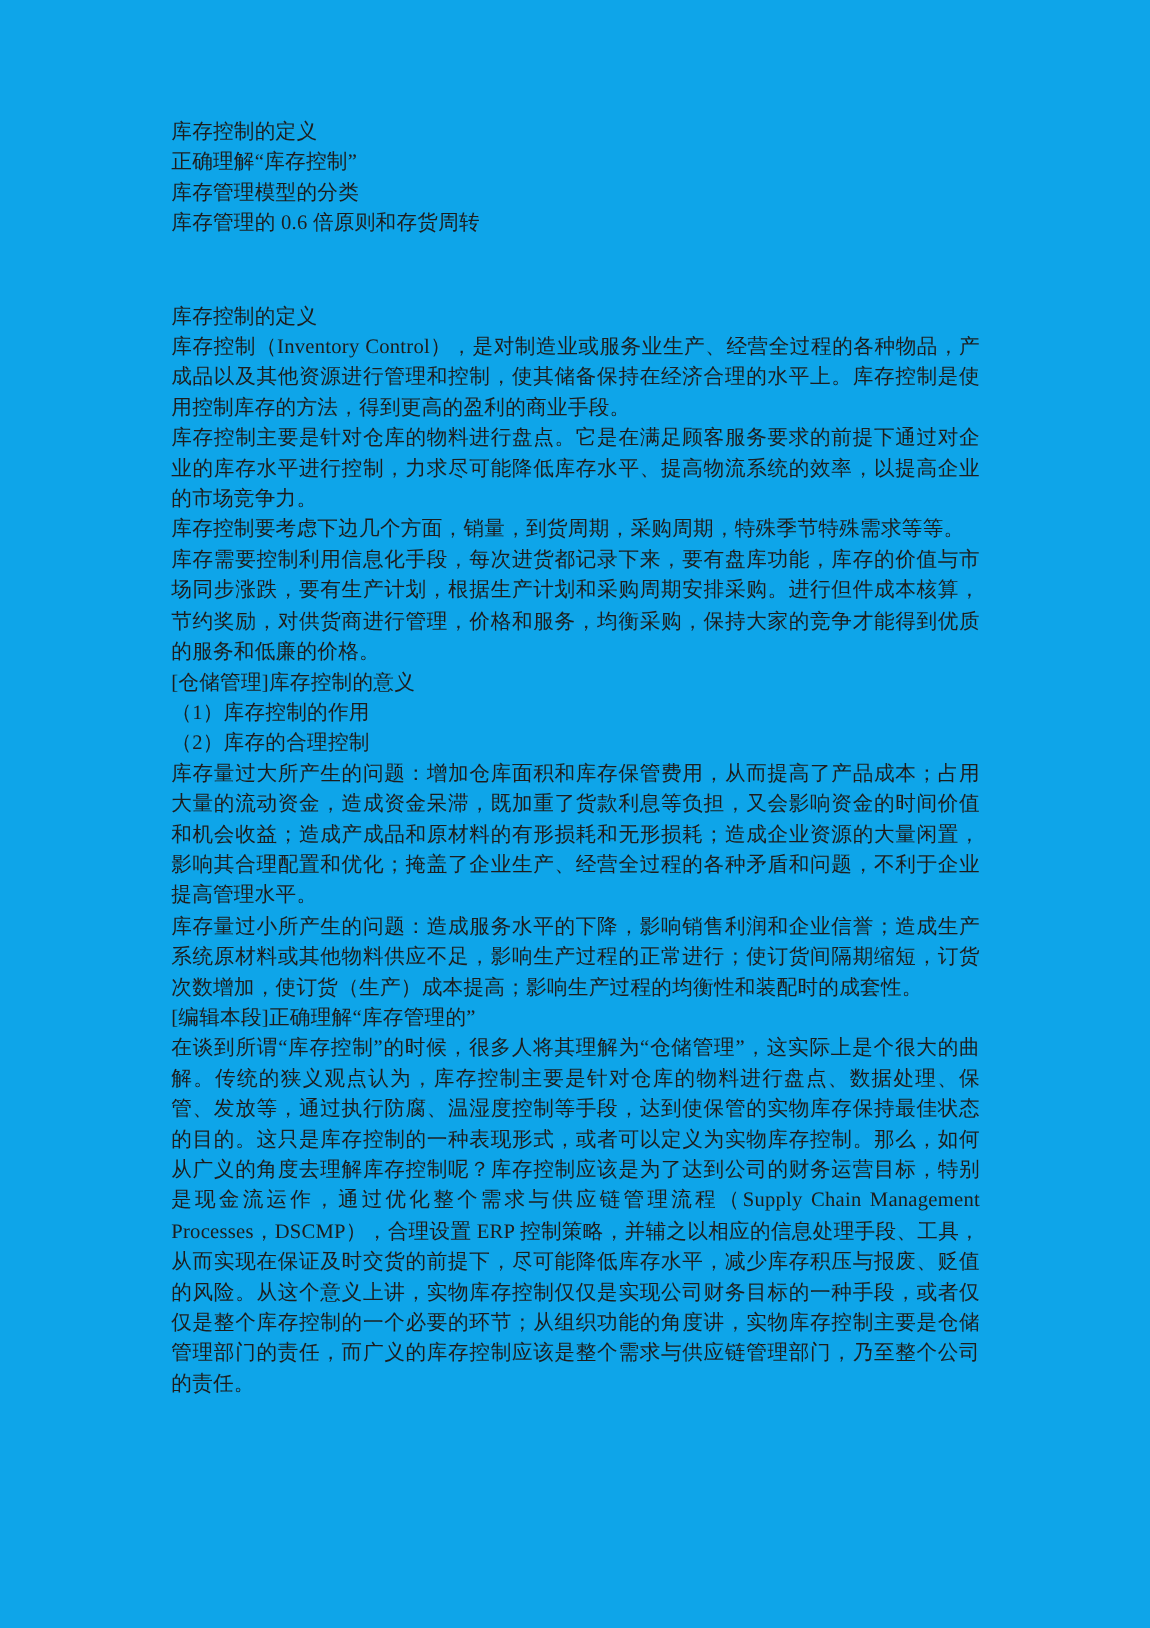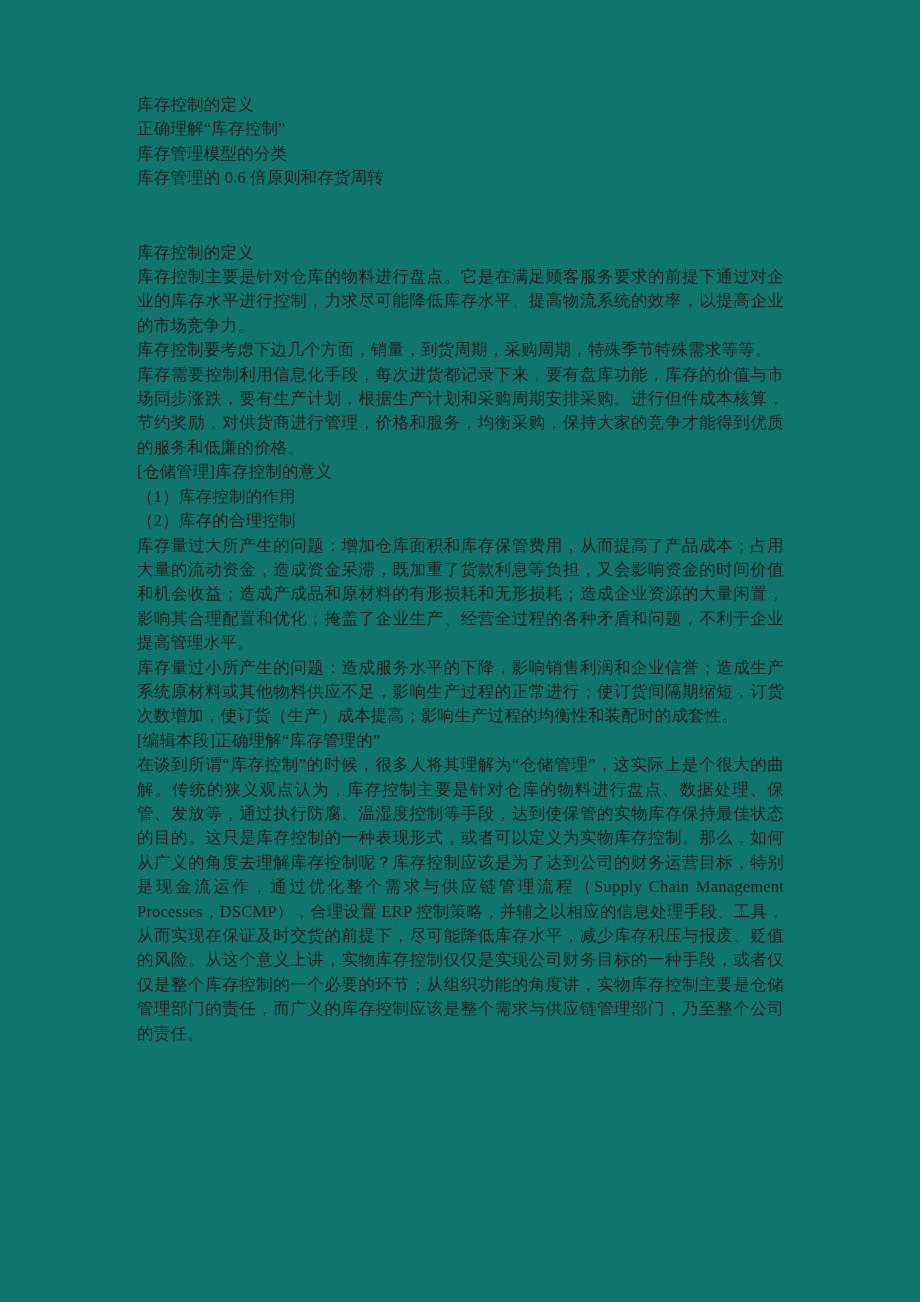--- a/index.html
+++ b/index.html
@@ -12,21 +12,21 @@
     height: 1302px;
     position: relative;
     overflow: hidden;
     font-family: "Liberation Serif", "DejaVu Serif", serif;
   }
   .page {
     position: absolute;
     left: 0; top: 0;
     width: 920px;
     height: 1302px;
-    background: #0f766e;
+    background: #0ea5e9;
   }
   .content {
     position: absolute;
     left: 137px;
     top: 93px;
     width: 647px;
     color: #1d1d1d;
     font-size: 16.5px;
     line-height: 24.4px;
     letter-spacing: 0.2px;
@@ -52,20 +52,21 @@
 
     <div class="toc">
       <div class="line">库存控制的定义</div>
       <div class="line">正确理解“库存控制”</div>
       <div class="line">库存管理模型的分类</div>
       <div class="line">库存管理的 0.6 倍原则和存货周转</div>
     </div>
 
     <div class="body-text">
       <p class="para">库存控制的定义</p>
+      <p class="para">库存控制（Inventory Control），是对制造业或服务业生产、经营全过程的各种物品，产成品以及其他资源进行管理和控制，使其储备保持在经济合理的水平上。库存控制是使用控制库存的方法，得到更高的盈利的商业手段。</p>
       <p class="para">库存控制主要是针对仓库的物料进行盘点。它是在满足顾客服务要求的前提下通过对企业的库存水平进行控制，力求尽可能降低库存水平、提高物流系统的效率，以提高企业的市场竞争力。</p>
       <p class="para">库存控制要考虑下边几个方面，销量，到货周期，采购周期，特殊季节特殊需求等等。</p>
       <p class="para">库存需要控制利用信息化手段，每次进货都记录下来，要有盘库功能，库存的价值与市场同步涨跌，要有生产计划，根据生产计划和采购周期安排采购。进行但件成本核算，节约奖励，对供货商进行管理，价格和服务，均衡采购，保持大家的竞争才能得到优质的服务和低廉的价格。</p>
       <p class="para">[仓储管理]库存控制的意义</p>
       <p class="para">（1）库存控制的作用</p>
       <p class="para">（2）库存的合理控制</p>
       <p class="para">库存量过大所产生的问题：增加仓库面积和库存保管费用，从而提高了产品成本；占用大量的流动资金，造成资金呆滞，既加重了货款利息等负担，又会影响资金的时间价值和机会收益；造成产成品和原材料的有形损耗和无形损耗；造成企业资源的大量闲置，影响其合理配置和优化；掩盖了企业生产、经营全过程的各种矛盾和问题，不利于企业提高管理水平。</p>
       <p class="para">库存量过小所产生的问题：造成服务水平的下降，影响销售利润和企业信誉；造成生产系统原材料或其他物料供应不足，影响生产过程的正常进行；使订货间隔期缩短，订货次数增加，使订货（生产）成本提高；影响生产过程的均衡性和装配时的成套性。</p>
       <p class="para">[编辑本段]正确理解“库存管理的”</p>
       <p class="para">在谈到所谓“库存控制”的时候，很多人将其理解为“仓储管理”，这实际上是个很大的曲解。传统的狭义观点认为，库存控制主要是针对仓库的物料进行盘点、数据处理、保管、发放等，通过执行防腐、温湿度控制等手段，达到使保管的实物库存保持最佳状态的目的。这只是库存控制的一种表现形式，或者可以定义为实物库存控制。那么，如何从广义的角度去理解库存控制呢？库存控制应该是为了达到公司的财务运营目标，特别是现金流运作，通过优化整个需求与供应链管理流程（Supply Chain Management Processes，DSCMP），合理设置 ERP 控制策略，并辅之以相应的信息处理手段、工具，从而实现在保证及时交货的前提下，尽可能降低库存水平，减少库存积压与报废、贬值的风险。从这个意义上讲，实物库存控制仅仅是实现公司财务目标的一种手段，或者仅仅是整个库存控制的一个必要的环节；从组织功能的角度讲，实物库存控制主要是仓储管理部门的责任，而广义的库存控制应该是整个需求与供应链管理部门，乃至整个公司的责任。</p>

